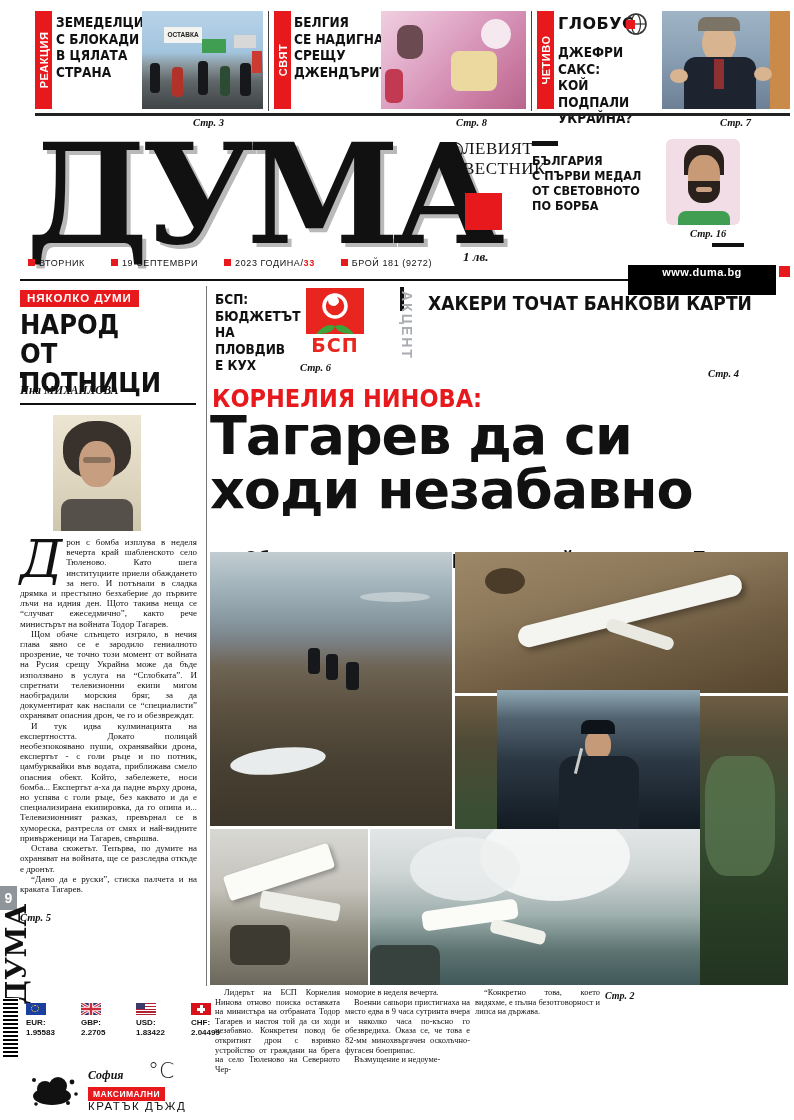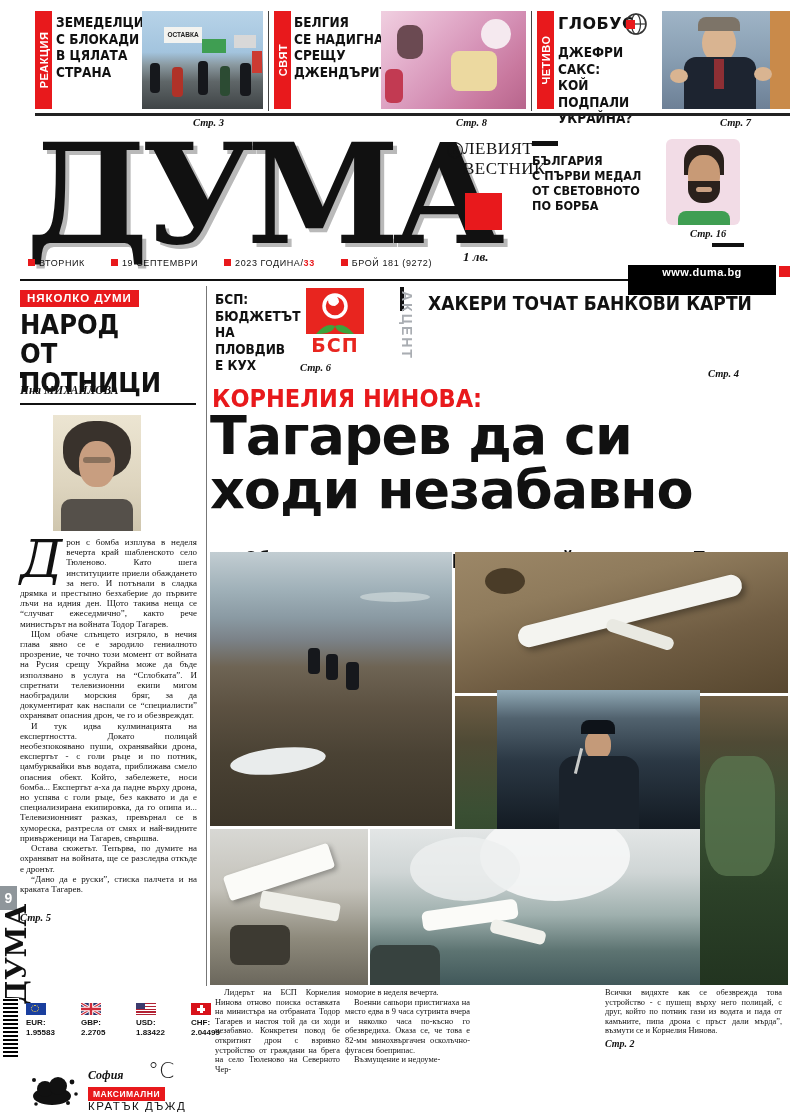--- a/index.html
+++ b/index.html
@@ -304,23 +304,23 @@
 
   <div class="abs bcol just" style="left:215px; top:988px; width:125px;">
     <p>Лидерът на БСП Корнелия Нинова отново поиска оставката на министъра на отбраната Тодор Тагарев и настоя той да си ходи незабавно. Конкретен повод бе откритият дрон с взривно устройство от граждани на брега на село Тюленово на Северното Чер-</p>
   </div>
   <div class="abs bcol just" style="left:345px; top:988px; width:125px;">
     <p class="first">номорие в неделя вечерта.</p>
     <p>Военни сапьори пристигнаха на място едва в 9 часа сутринта вчера и няколко часа по-късно го обезвредиха. Оказа се, че това е 82-мм минохвъргачен осколъчно-фугасен боеприпас.</p>
     <p>Възмущение и недоуме-</p>
   </div>
   <div class="abs bcol just" style="left:475px; top:988px; width:125px;">
+    <p>“Конкретно това, което видяхме, е пълна безотговорност и липса на държава.</p>
   </div>
   <div class="abs bcol just" style="left:605px; top:988px; width:177px;">
-    <p class="first">Всички видяхте как се обезврежда това устройство - с пушещ върху него полицай, с друг, който по потник гази из водата и пада от камъните, пипа дрона с пръст дали мърда”, възмути се и Корнелия Нинова.</p>
     <div class="pageref" style="margin-top:3px; font-size:10px;">Стр. 2</div>
   </div>
 
   <div class="abs side-pagenum" style="left:0; top:886px; width:17px; height:24px;">9</div>
   <div class="abs side-vlogo" style="left:-31px; top:946px; width:90px; height:28px; text-align:center;">ДУМА</div>
   <div class="abs barcode" style="left:2px; top:998px; width:17px; height:62px;"></div>
 
   <div class="abs cur" style="left:26px; top:1003px;">
     <div class="flag flag-eu">
         <i></i>

